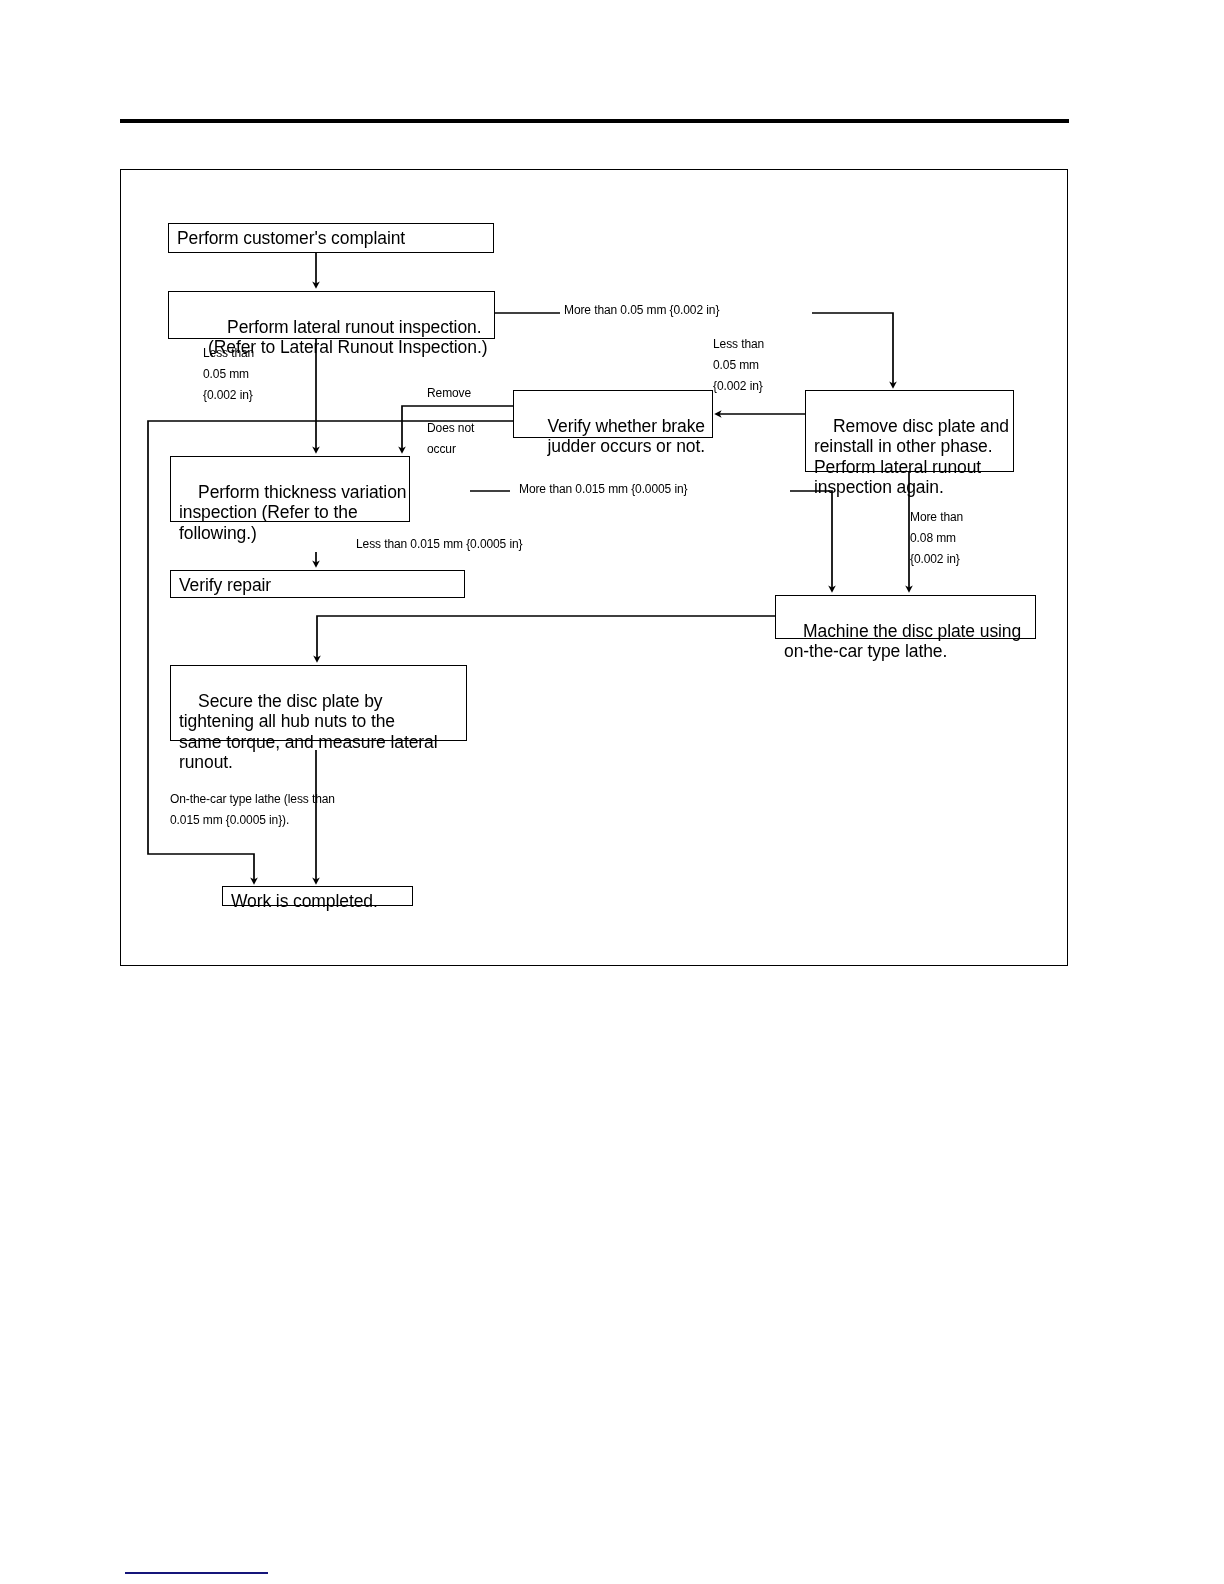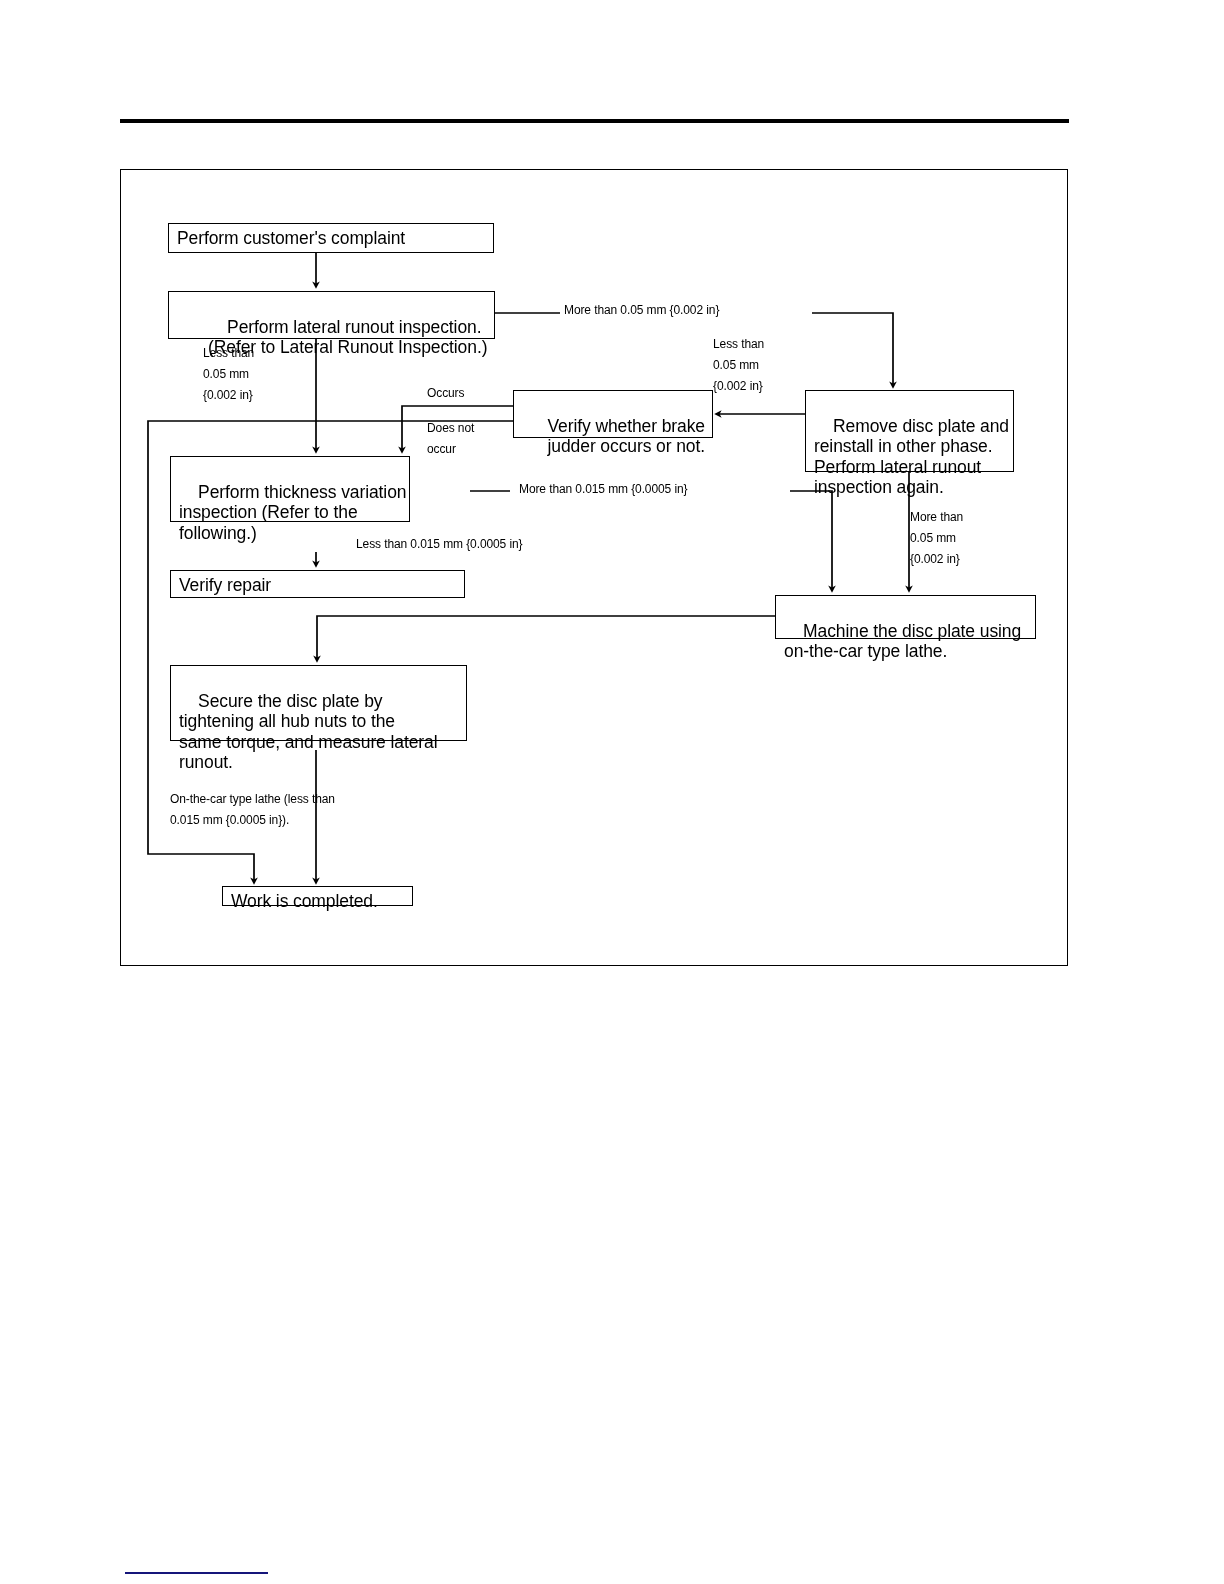--- a/index.html
+++ b/index.html
@@ -107,29 +107,29 @@
   <div class="lbl" style="left:564px;top:300px;">More than 0.05 mm {0.002 in}</div>
 
   <div class="lbl" style="left:203px;top:343px;">Less than
 0.05 mm
 {0.002 in}</div>
 
   <div class="lbl" style="left:713px;top:334px;">Less than
 0.05 mm
 {0.002 in}</div>
 
-  <div class="lbl" style="left:427px;top:383px;">Occurs</div>
+  <div class="lbl" style="left:427px;top:383px;">Remove</div>
 
   <div class="lbl" style="left:427px;top:418px;">Does not
 occur</div>
 
   <div class="lbl" style="left:519px;top:479px;">More than 0.015 mm {0.0005 in}</div>
 
   <div class="lbl" style="left:910px;top:507px;">More than
-0.05 mm
+0.08 mm
 {0.002 in}</div>
 
   <div class="lbl" style="left:334px;top:534px;margin-left:22px;">Less than 0.015 mm {0.0005 in}</div>
 
   <div class="lbl" style="left:170px;top:789px;">On-the-car type lathe (less than
 0.015 mm {0.0005 in}).</div>
 
   <div class="rule-bottom"></div>
 
 </div>

